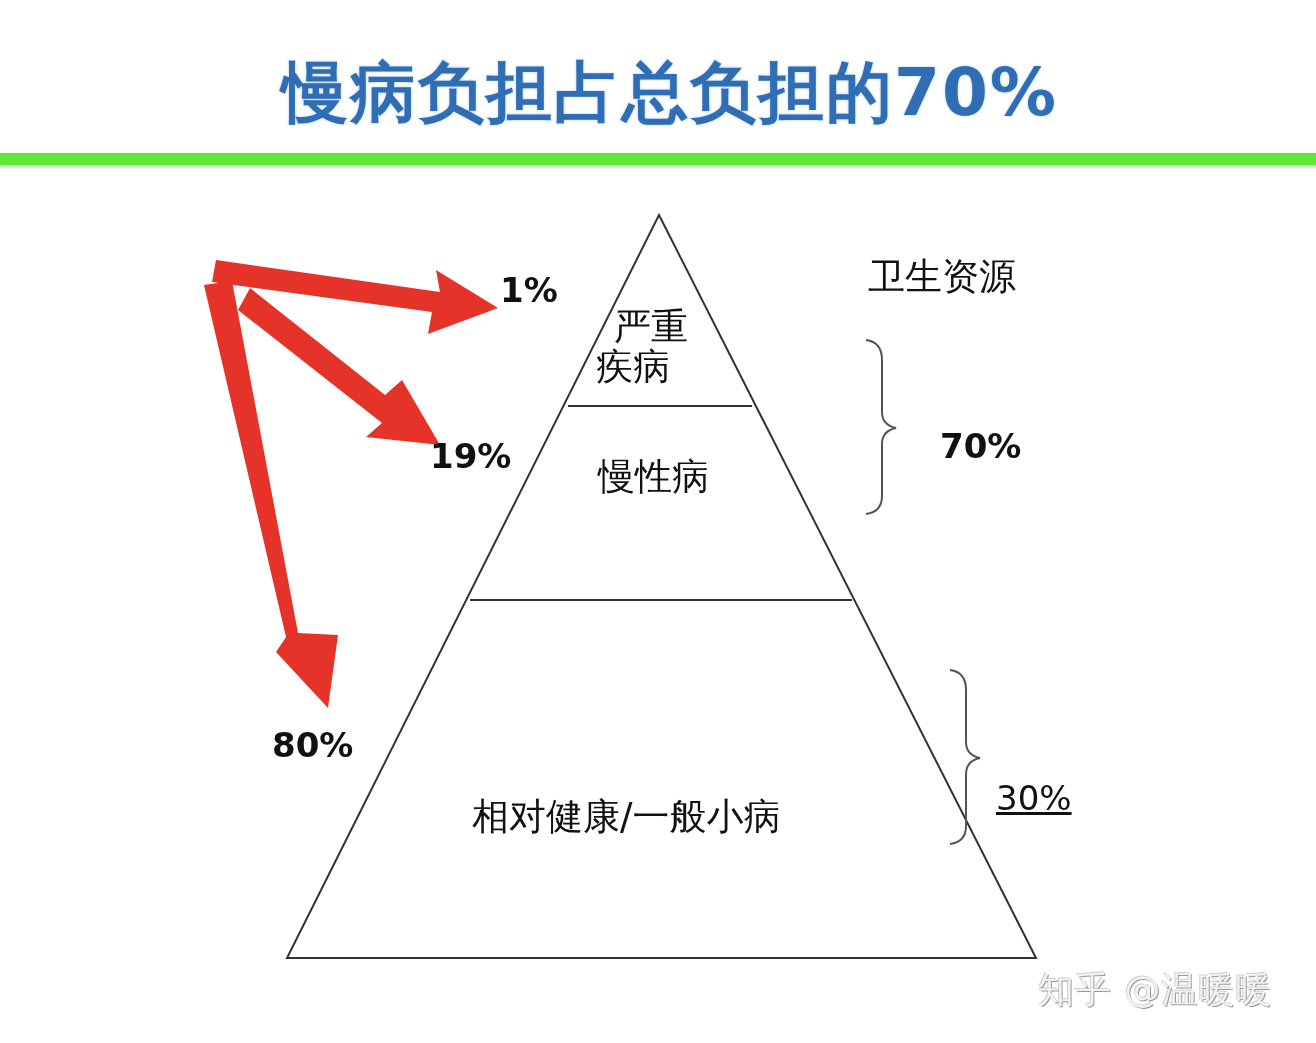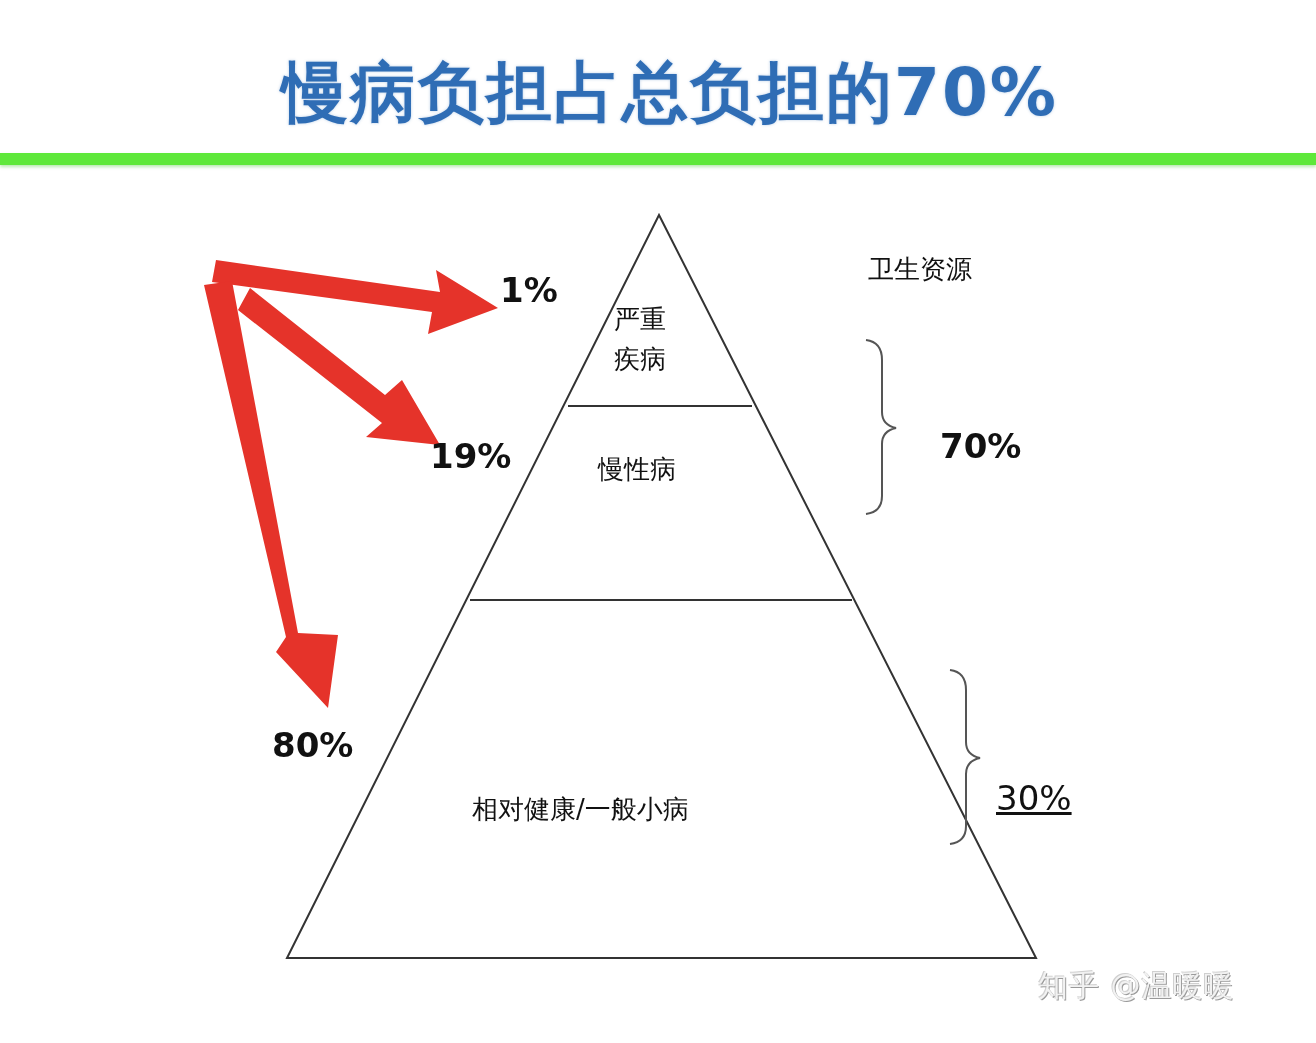--- a/index.html
+++ b/index.html
@@ -7,22 +7,22 @@
          font-family: "DejaVu Sans", "Liberation Sans", sans-serif; }
   .title { position: absolute; left: 0; top: 48px; width: 1340px; text-align: center;
            font-size: 66px; font-weight: bold; color: #2f6db5; letter-spacing: 2px;
            text-shadow: 0 0 3px rgba(47,109,181,0.35); }
   .green-bar { position: absolute; left: 0; top: 153px; width: 1316px; height: 12px;
                background: #5ee83a; box-shadow: 0 2px 3px rgba(80,200,60,0.4); }
   svg.diagram { position: absolute; left: 0; top: 0; }
   .lbl { position: absolute; color: #111; white-space: nowrap; }
   .bold { font-weight: bold; }
   .pct-small { font-size: 34px; }
-  .tier { font-size: 26px; color: #111; }
-  .watermark { position: absolute; left: 1038px; top: 966px; font-size: 30px; color: #f2f2f2;
+  .tier { font-size: 37px; color: #111; }
+  .watermark { position: absolute; left: 1038px; top: 966px; font-size: 36px; color: #f2f2f2;
                text-shadow: 1px 1px 0 #9a9a9a, -1px -1px 0 #d0d0d0; letter-spacing: 1px; }
 </style>
 </head>
 <body>
 
 <div class="title">慢病负担占总负担的70%</div>
 <div class="green-bar"></div>
 
 <svg class="diagram" width="1316" height="1043">
 
@@ -42,21 +42,21 @@
 
   <path d="M866,340 Q882,342 882,360 L882,412 Q882,425 896,428 Q882,431 882,444 L882,496 Q882,512 866,514" fill="none" stroke="#555" stroke-width="2"></path>
   <path d="M950,670 Q966,672 966,690 L966,742 Q966,755 980,758 Q966,761 966,774 L966,826 Q966,842 950,844" fill="none" stroke="#555" stroke-width="2"></path>
 </svg>
 
 <div class="lbl bold pct-small" style="left:500px; top:270px;">1%</div>
 <div class="lbl bold pct-small" style="left:430px; top:436px;">19%</div>
 <div class="lbl bold pct-small" style="left:272px; top:725px;">80%</div>
 
 <div class="lbl tier" style="left:614px; top:296px;margin-top:6px;">严重</div>
-<div class="lbl tier" style="left:614px; top:342px;text-align:right;">疾病</div>
+<div class="lbl tier" style="left:596px; top:342px;text-align:right;">疾病</div>
 <div class="lbl tier" style="left:598px; top:452px;text-align:center;">慢性病</div>
 <div class="lbl tier" style="left:472px; top:792px;">相对健康/一般小病</div>
 
 <div class="lbl tier" style="left:868px; top:252px;">卫生资源</div>
 <div class="lbl bold pct-small" style="left:940px; top:406px;margin-top:20px;">70%</div>
 <div class="lbl pct-small" style="left:996px; top:778px;text-decoration:underline;">30%</div>
 
 <div class="watermark">知乎 @温暖暖</div>
 
 </body></html>

